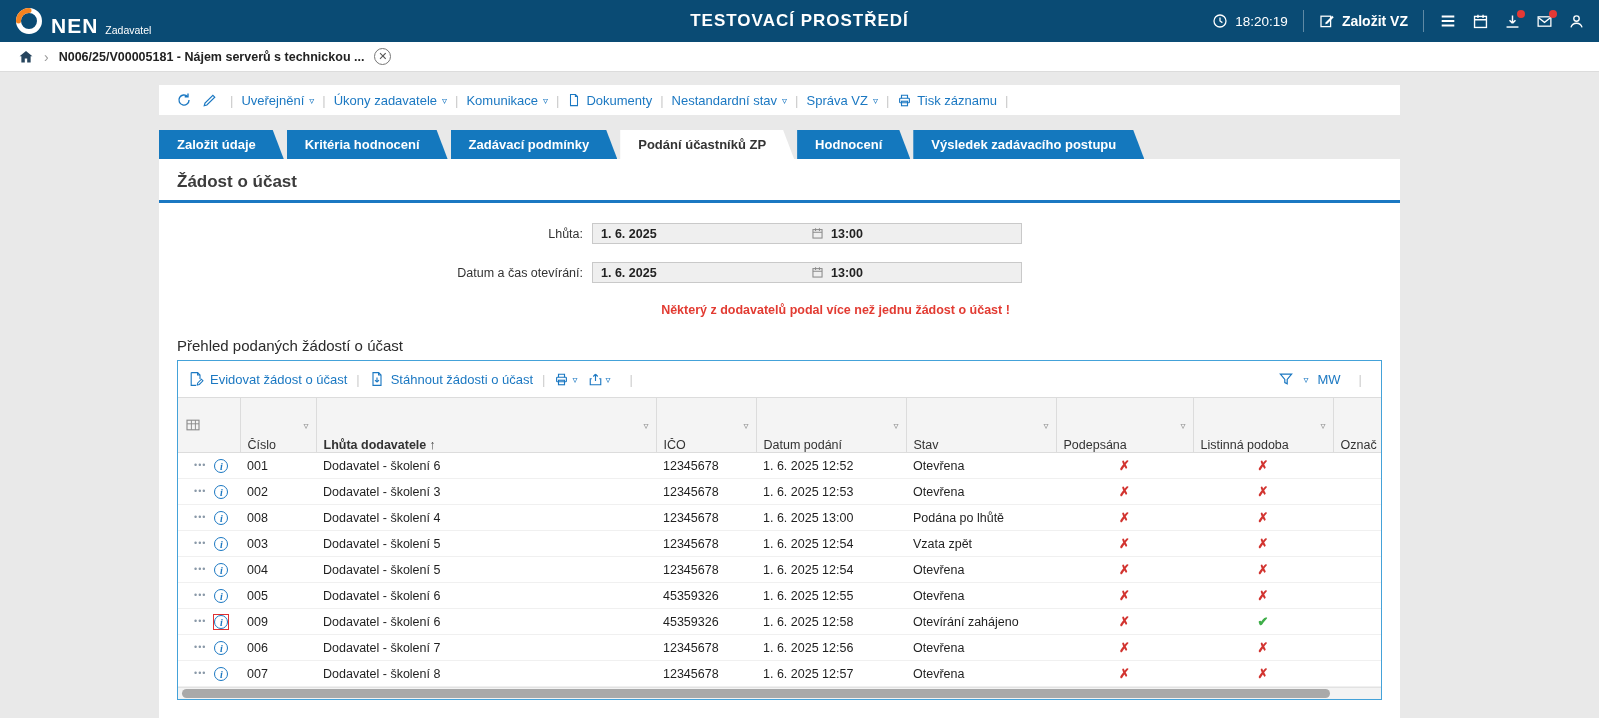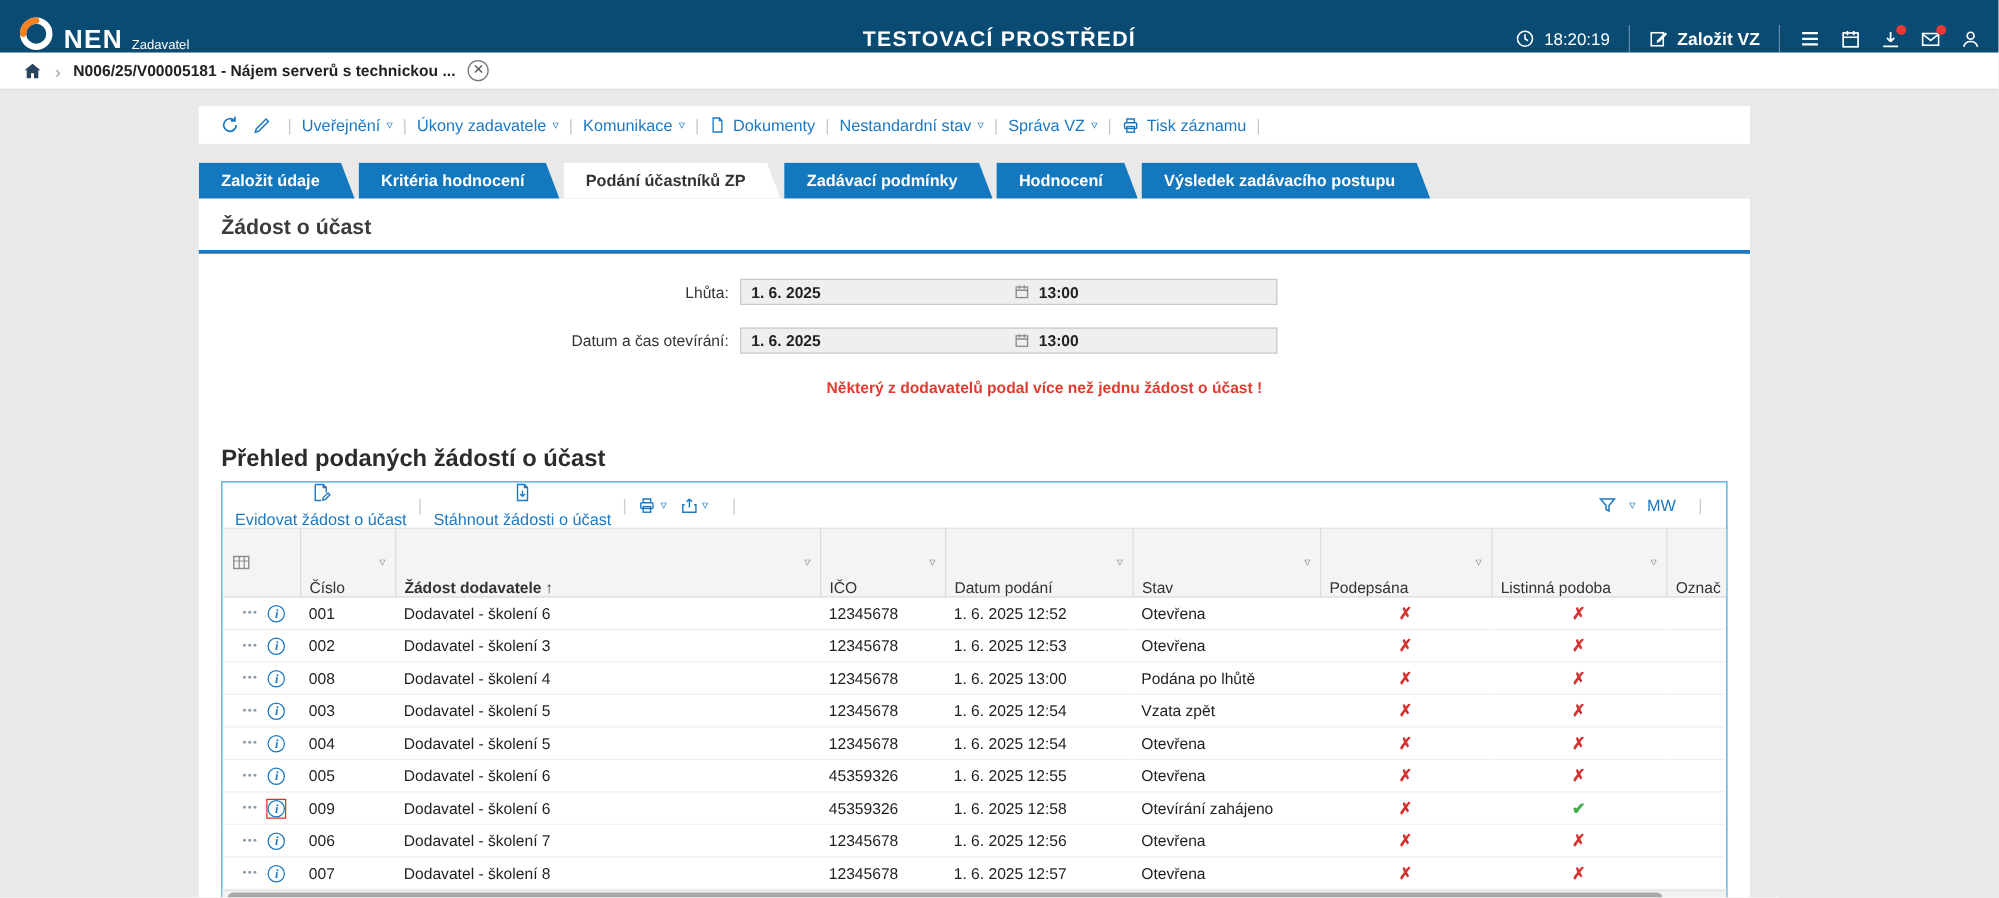--- a/index.html
+++ b/index.html
@@ -1,20 +1,20 @@
 <!DOCTYPE html>
 <html style="--header-bg: #0a4b74; --tab-blue: #1478be; --link-blue: #1b78c2; --warning-red: #e23b32; --mark-red: #d23430; --mark-green: #3fae49; --panel-border: #44a2d9; --badge-red: #e53935;"><head>
 <meta charset="utf-8">
 <style>
   * { margin:0; padding:0; box-sizing:border-box; }
   body { font-family:"Liberation Sans", sans-serif; background:#e9e9e9; }
   .page { position:relative; width:1599px; height:718px; overflow:hidden; background:#e9e9e9; }
 
   
-  .topbar { position:relative; height:42px; background:var(--header-bg,#0a4b74); display:flex; align-items:flex-end; padding:0 14px; color:#fff; }
+  .topbar { position:relative; height:42px; background:var(--header-bg,#0a4b74); display:flex; align-items:center; padding:0 14px; color:#fff; }
   .brand { display:flex; align-items:flex-end; gap:7px; }
   .brand-name { font-size:21px; font-weight:bold; letter-spacing:1px; line-height:1; }
   .brand-role { font-size:10.5px; line-height:1; margin-bottom:1px; }
   .env-title { position:absolute; left:50%; transform:translateX(-50%); font-size:17px; font-weight:bold; letter-spacing:1px; }
   .topbar-right { margin-left:auto; display:flex; align-items:center; gap:15px; }
   .tb-group { display:flex; align-items:center; gap:7px; cursor:pointer; }
   .tb-time { font-size:13.5px; }
   .tb-create { font-size:14px; font-weight:bold; }
   .tb-sep { width:1px; height:22px; background:rgba(255,255,255,.35); }
   .tb-icon { position:relative; display:inline-flex; cursor:pointer; color:#fff; }
@@ -51,24 +51,24 @@
   .form-row { display:flex; align-items:center; margin-top:6px; }
   .form-row + .form-row { margin-top:18px; }
   .form-label { width:433px; text-align:right; font-size:12.5px; color:#333; padding-right:9px; }
   .field-bar { display:flex; width:430px; height:21px; background:#efefef; border:1px solid #c9c9c9; align-items:center; font-size:12.5px; font-weight:bold; color:#222; cursor:default; }
   .field-date { flex:1; padding-left:8px; }
   .field-time { flex:1; display:flex; align-items:center; gap:7px; color:#222; }
   .cal-icon { color:#8a8a8a; display:inline-flex; }
 
   .warning { margin-top:20px; padding-left:112px; text-align:center; color:var(--warning-red,#e23b32); font-weight:bold; font-size:12.5px; }
 
-  .grid-title { margin:40px 0 6px 18px; font-size:19px; font-weight:bold; color:#2b2b2b; }
+  .grid-title { margin:20px 0 6px 18px; font-size:15px; font-weight:normal; color:#2b2b2b; }
   .grid-panel { margin:0 18px; border:1px solid var(--panel-border,#44a2d9); background:#fff; }
   .grid-toolbar { display:flex; align-items:center; height:36px; padding:0 10px; font-size:13px; }
-  .gt-link { color:var(--link-blue,#1b78c2); display:inline-flex; align-items:center; gap:6px; cursor:pointer; white-space:nowrap;flex-direction:column; }
+  .gt-link { color:var(--link-blue,#1b78c2); display:inline-flex; align-items:center; gap:6px; cursor:pointer; white-space:nowrap; }
   .gt-sep { color:#cccccc; margin:0 9px; }
   .gt-iconbtn { color:var(--link-blue,#1b78c2); display:inline-flex; align-items:center; gap:3px; cursor:pointer; margin-right:10px; }
   .gt-right { margin-left:auto; display:flex; align-items:center; gap:9px; }
   .mw-label { color:var(--link-blue,#1b78c2); font-size:13px; cursor:pointer; }
 
   .table-clip { overflow:hidden; width:100%; }
   table { border-collapse:collapse; table-layout:fixed; width:1330px; font-size:12.5px; }
   thead th { background:#f4f4f4; border-top:1px solid #dcdcdc; border-bottom:1px solid #dcdcdc; border-right:1px solid #dcdcdc; height:33px; font-weight:normal; text-align:left; padding:0 7px; color:#333; cursor:pointer; }
   thead th .hdr { display:flex; align-items:center; }
   thead th .hdr-label { flex:1; white-space:nowrap; overflow:hidden;margin-top:40px; }
@@ -233,22 +233,22 @@
             </svg>
           </span>
         <span>Tisk záznamu</span>
       </span>
       <span class="rt-sep">|</span>
     </div>
 
     <div class="tabs-row">
       <div class="tab">Založit údaje</div>
       <div class="tab">Kritéria hodnocení</div>
+      <div class="tab">Zadávací podmínky</div>
       <div class="tab active">Podání účastníků ZP</div>
-      <div class="tab">Zadávací podmínky</div>
       <div class="tab">Hodnocení</div>
       <div class="tab">Výsledek zadávacího postupu</div>
     </div>
 
     <div class="white-panel">
       <div class="section-head">Žádost o účast</div>
 
       <div class="form-area">
         <div class="form-row">
           <div class="form-label">Lhůta:</div>
@@ -361,21 +361,21 @@
                       </svg></span>
                 </th>
                 <th>
                     <span class="hdr">
                       <span class="hdr-label">Číslo</span>
                       <span class="filter-caret">▿</span>
                     </span>
                   </th>
                 <th>
                     <span class="hdr">
-                      <span class="hdr-label bold"><span>Žádost dodavatele</span><span class="sort-arrow">↑</span></span>
+                      <span class="hdr-label bold"><span>Lhůta dodavatele</span><span class="sort-arrow">↑</span></span>
                       <span class="filter-caret">▿</span>
                     </span>
                   </th>
                 <th>
                     <span class="hdr">
                       <span class="hdr-label">IČO</span>
                       <span class="filter-caret">▿</span>
                     </span>
                   </th>
                 <th>

